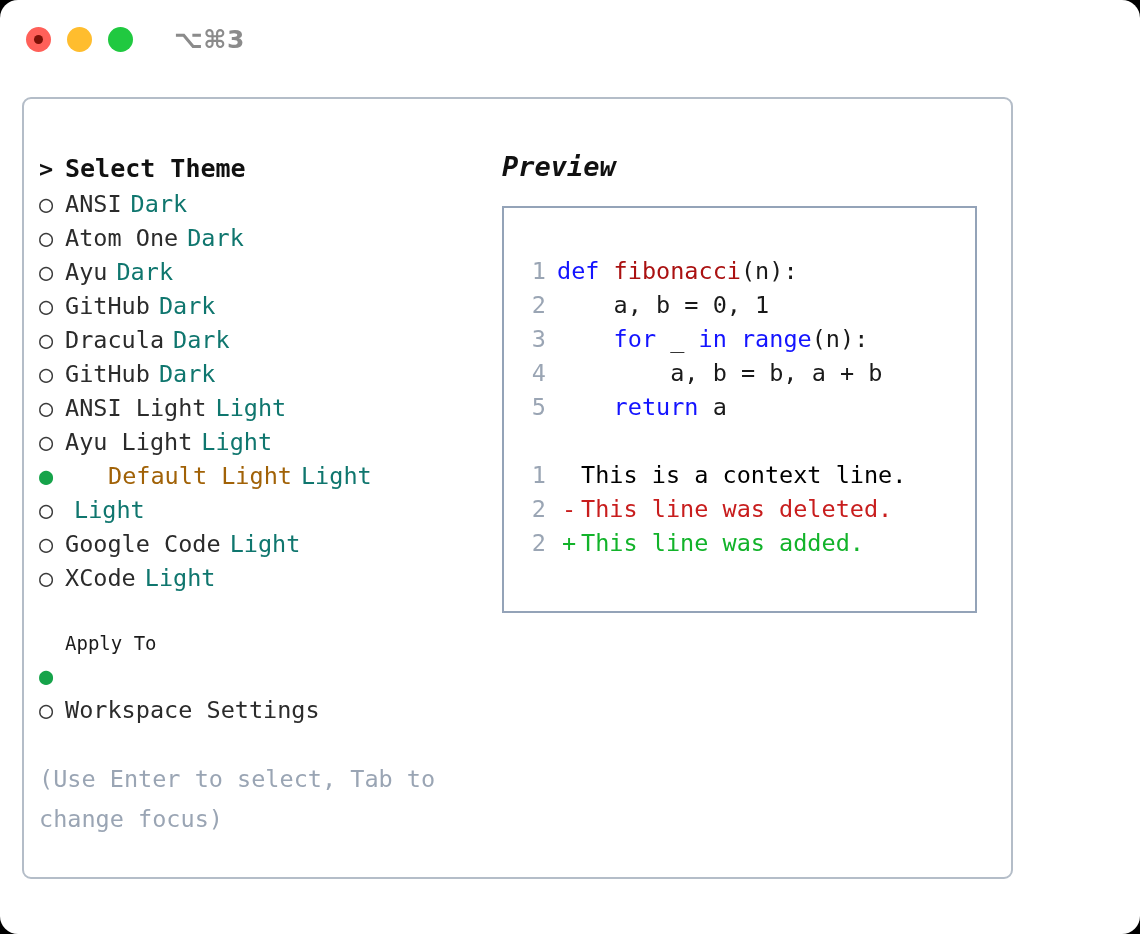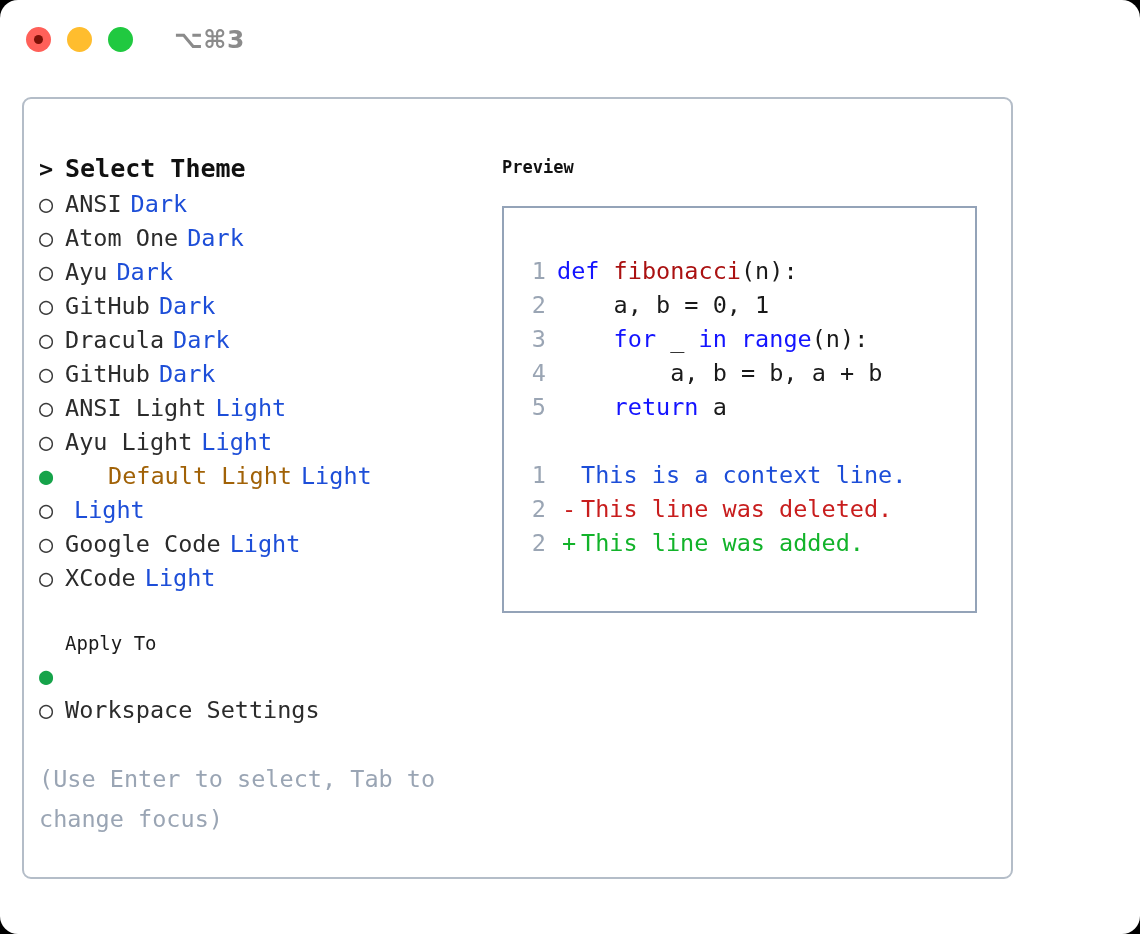--- a/index.html
+++ b/index.html
@@ -111,21 +111,21 @@
     flex: 0 0 26px;
     text-align: left;
     font-size: 23.5px;
   }
   .marker-sel   { color: #16a34a; }
   .marker-unsel { color: #3d3d3d; }
   .marker-blank { color: transparent; }
 
   .row-label      { color: #2b2b2b; }
   .row-label-sel  { color: #a16207; margin-left: 43px; }
-  .row-tag        { color: #1d4ed8; padding-left: 9px; text-align: right; }
+  .row-tag        { color: #0f766e; padding-left: 9px; text-align: right; }
 
   #header-row {
     font-size: 25px;
     font-weight: 700;
     color: #111111;
     height: 37px;
     line-height: 37px;
   }
   #header-row .marker { font-weight: 700; color: #111111; }
 
@@ -145,24 +145,25 @@
   }
 
   
   #right-column {
     position: absolute;
     left: 478px;
     top: 51px;
     width: 500px;
   }
   #preview-title {
-    font-size: 17px;
+    font-size: 27px;
     font-weight: 700;
     color: #111111;
     line-height: 34px;
+    font-style: italic;
   }
   #preview-box {
     margin-top: 22px;
     width: 475px;
     height: 407px;
     border: 2px solid #94a3b8;
     box-sizing: border-box;
     background: #ffffff;
     position: relative;
   }
@@ -191,21 +192,21 @@
     flex: 0 0 24px;
     width: 24px;
     text-align: center;
     white-space: pre;
   }
   .code-text { white-space: pre; }
 
   .tok-kw   { color: #1414ff; }
   .tok-fn   { color: #aa1111; }
   .tok-pl   { color: #1a1a1a; }
-  .tok-ctx  { color: #1d4ed8; text-align: center; }
+  .tok-ctx  { color: #000000; text-align: center; }
   .tok-del  { color: #c81d1d; }
   .tok-add  { color: #12b32a; text-align: center; }
   .mark-del { color: #c81d1d; }
   .mark-add { color: #12b32a; }
   .mark-ctx { color: transparent; }
 
   .code-spacer { height: 34px; }
 </style>
 </head>
 <body>

